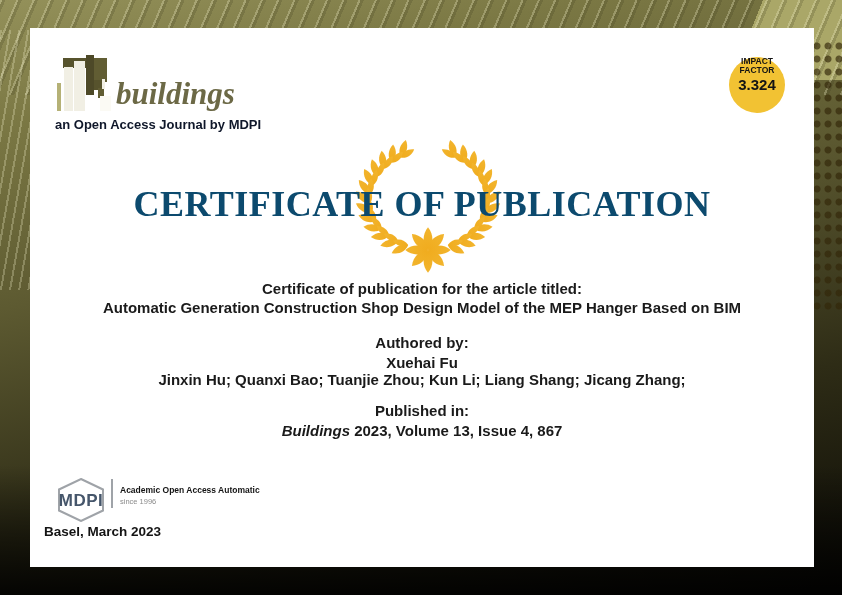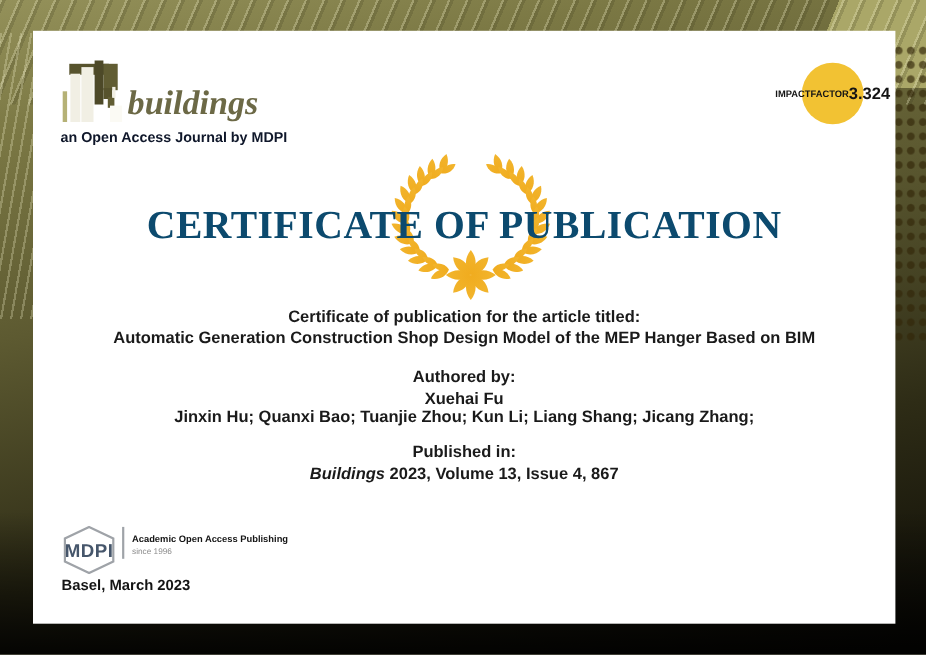--- a/index.html
+++ b/index.html
@@ -23,22 +23,22 @@
 
   
   .card{position:absolute;left:30px;top:28px;width:784px;height:539px;background:#ffffff;}
 
   
   .logo-icon{position:absolute;left:25px;top:26px;width:58px;height:57px;}
   .wordmark{position:absolute;left:86px;top:50px;font-family:"Liberation Serif",serif;
     font-style:italic;font-weight:700;font-size:31px;line-height:31px;color:#6c6946;}
   .tagline{position:absolute;left:25px;top:89px;font-size:13px;font-weight:700;color:#0f172a;}
 
-  .badge{position:absolute;border-radius:50%;display:flex;flex-direction:row;
-    align-items:center;justify-content:center;text-align:center;}
+  .badge{position:absolute;border-radius:50%;display:flex;flex-direction:column;
+    align-items:center;text-align:center;}
   .badge-citescore{left:640px;top:27px;width:58px;height:58px;background:#2e4a67;color:#fff;}
   .badge-citescore .b-label{font-size:6.5px;letter-spacing:.6px;margin-bottom:1px;}
   .badge-citescore .b-value{font-size:15px;font-weight:700;}
   .badge-impact{left:699px;top:29px;width:56px;height:56px;background:#f2c233;color:#141414;}
   .badge-impact .b-label{font-size:8.5px;font-weight:700;line-height:9px;}
   .badge-impact .b-value{font-size:15px;font-weight:700;margin-top:1px;}
 
   
   .wreath{position:absolute;left:313px;top:87px;width:170px;height:170px;}
   .cert-title{position:absolute;left:0;right:0;top:155px;text-align:center;z-index:2;
@@ -59,21 +59,21 @@
 
   
   .mdpi-hex{position:absolute;left:27px;top:450px;width:48px;height:44px;text-align:center;}
   .mdpi-hex svg{position:absolute;inset:0;}
   .mdpi-word{position:absolute;inset:0;display:flex;align-items:center;justify-content:center;
     font-weight:700;font-size:17px;letter-spacing:.5px;color:#46566b;padding-top:1px;}
   .mdpi-divider{position:absolute;left:81px;top:451px;width:1.5px;height:29px;background:#9fa3a8;}
   .publisher{position:absolute;left:90px;top:457px;color:#141414;}
   .publisher .p1{font-size:8.5px;font-weight:700;}
   .publisher .p2{font-size:7.5px;color:#8b8b8b;margin-top:2px;}
-  .place-date{position:absolute;left:26px;top:496px;font-size:13.5px;font-weight:600;color:#141414;}
+  .place-date{position:absolute;left:14px;top:496px;font-size:13.5px;font-weight:600;color:#141414;}
 </style>
 </head>
 <body>
 
 <div class="stage">
 
   <div class="bg-base"></div>
   <div class="bg-corner"></div>
   <div class="bg-hatch"></div>
   <div class="bg-streaks"></div>
@@ -195,19 +195,19 @@
     </div>
 
     <div class="mdpi-hex">
       <svg viewBox="0 0 48 44" aria-hidden="true">
         <polygon points="24,1 46,11.5 46,32.5 24,43 2,32.5 2,11.5" fill="none" stroke="#9fa3a8" stroke-width="2"></polygon>
       </svg>
       <div class="mdpi-word">MDPI</div>
     </div>
     <div class="mdpi-divider"></div>
     <div class="publisher">
-      <div class="p1">Academic Open Access Publishing</div>
+      <div class="p1">Academic Open Access Automatic</div>
       <div class="p2">since 1996</div>
     </div>
     <div class="place-date">Basel, March 2023</div>
 
   </div>
 </div>
 
 </body></html>

